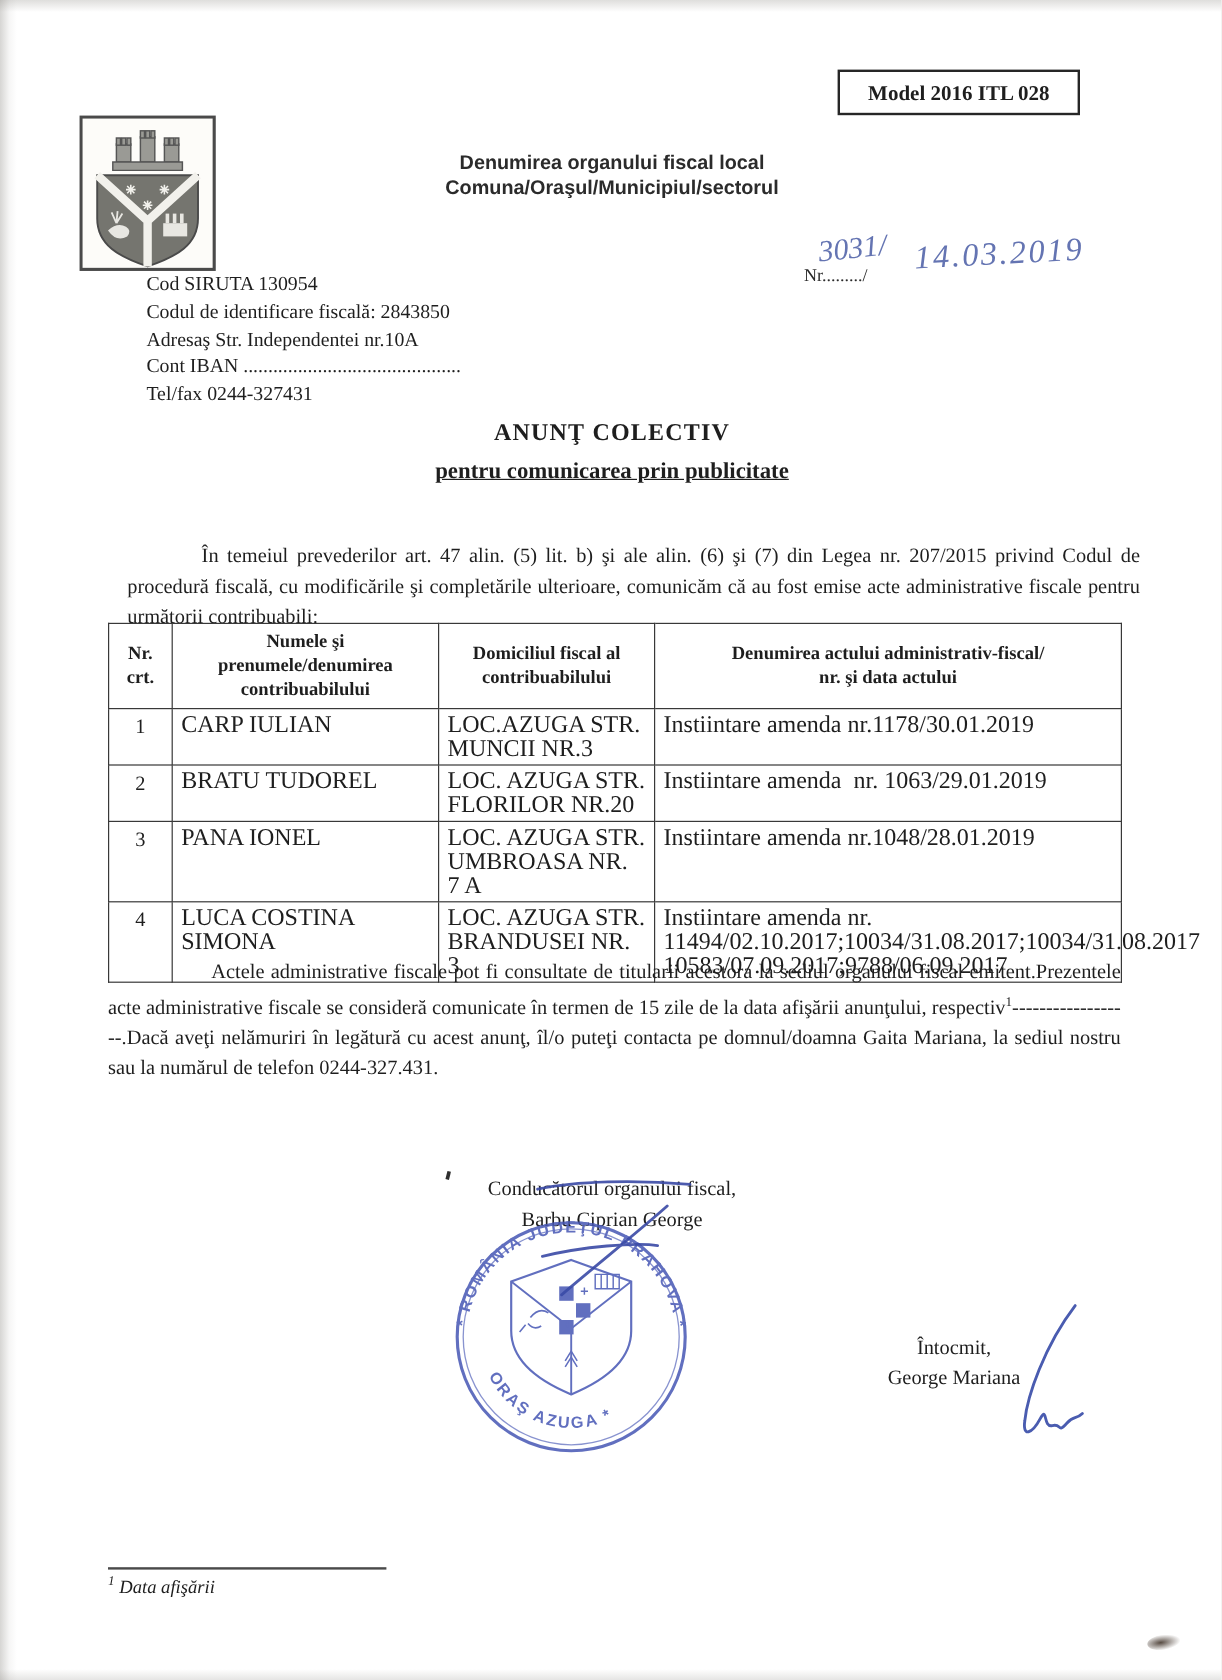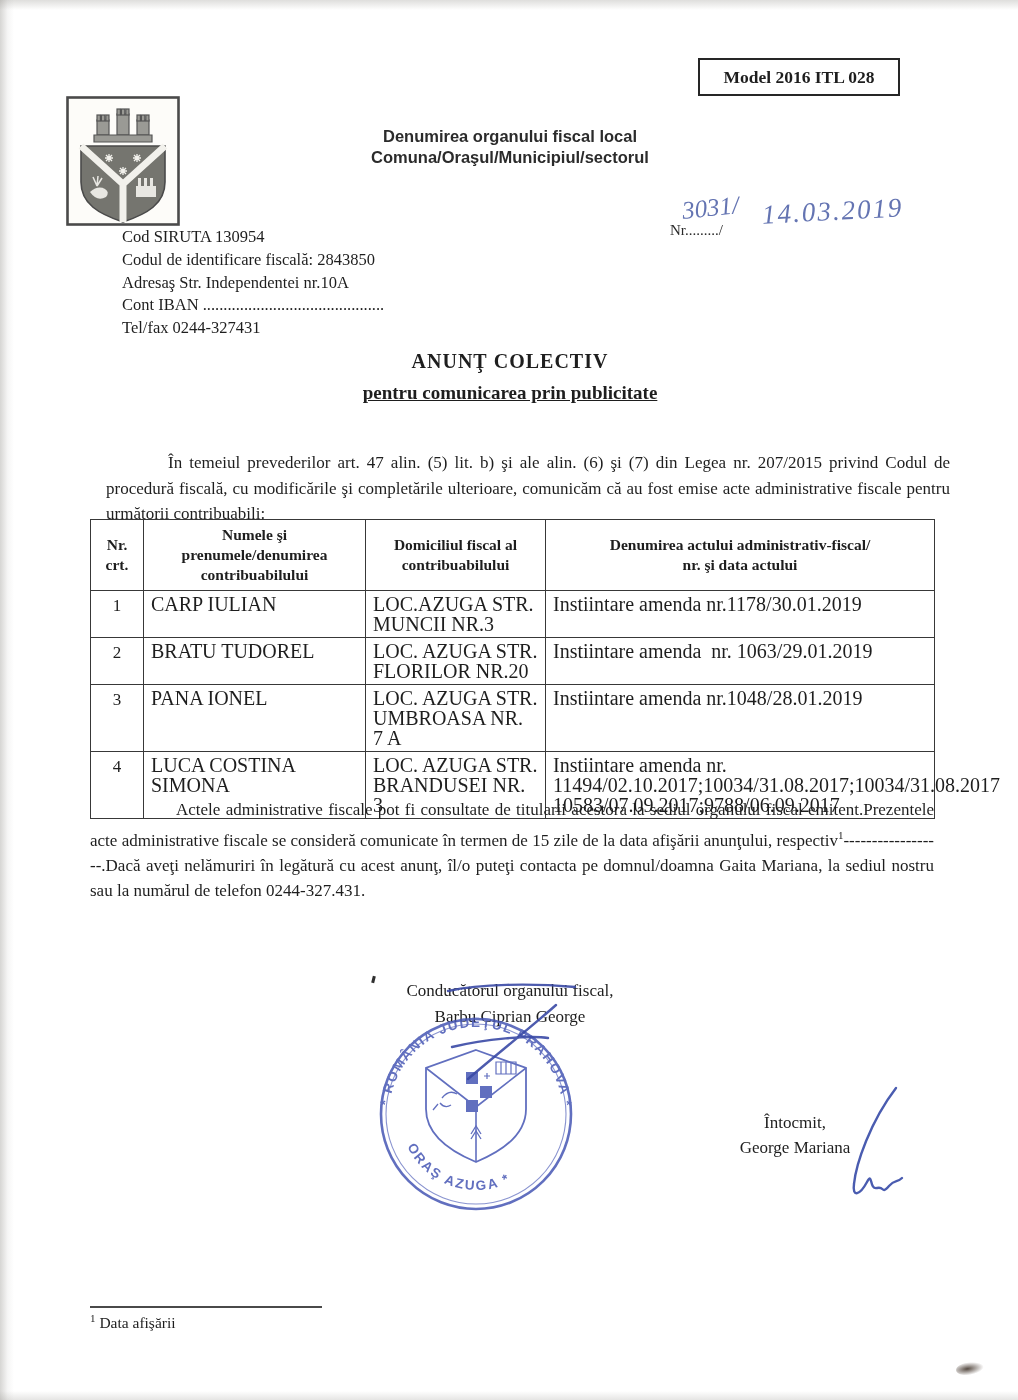--- a/index.html
+++ b/index.html
@@ -53,21 +53,21 @@
   .body-par{left:90px;top:797px;width:844px;font-size:17px;line-height:25.5px;
     text-align:justify;text-indent:86px;margin:0;}
   .body-par sup,.footnote sup{font-size:11px;}
 
   .conducator{left:280px;top:978px;width:460px;text-align:center;font-size:17px;line-height:26px;}
   .tick{left:372px;top:976px;width:3px;height:7px;background:#2f2f2f;transform:rotate(14deg);}
 
   .prepared{left:710px;top:1110px;width:170px;text-align:center;font-size:17px;line-height:25px;}
 
   .footnote-line{left:90px;top:1306px;width:232px;border-top:2px solid #4a4a4a;height:0;}
-  .footnote{left:90px;top:1312px;font-size:15.5px;}
+  .footnote{left:90px;top:1312px;font-size:15.5px;font-style:italic;}
 
   .smudge{left:956px;top:1362px;width:28px;height:13px;border-radius:50%;
     background:radial-gradient(ellipse at 40% 50%,rgba(58,44,34,.85),rgba(58,44,34,0) 70%);
     transform:rotate(-8deg);}
 
   svg text{font-family:"Liberation Sans","DejaVu Sans",sans-serif;}
 </style>
 </head>
 <body>
 

